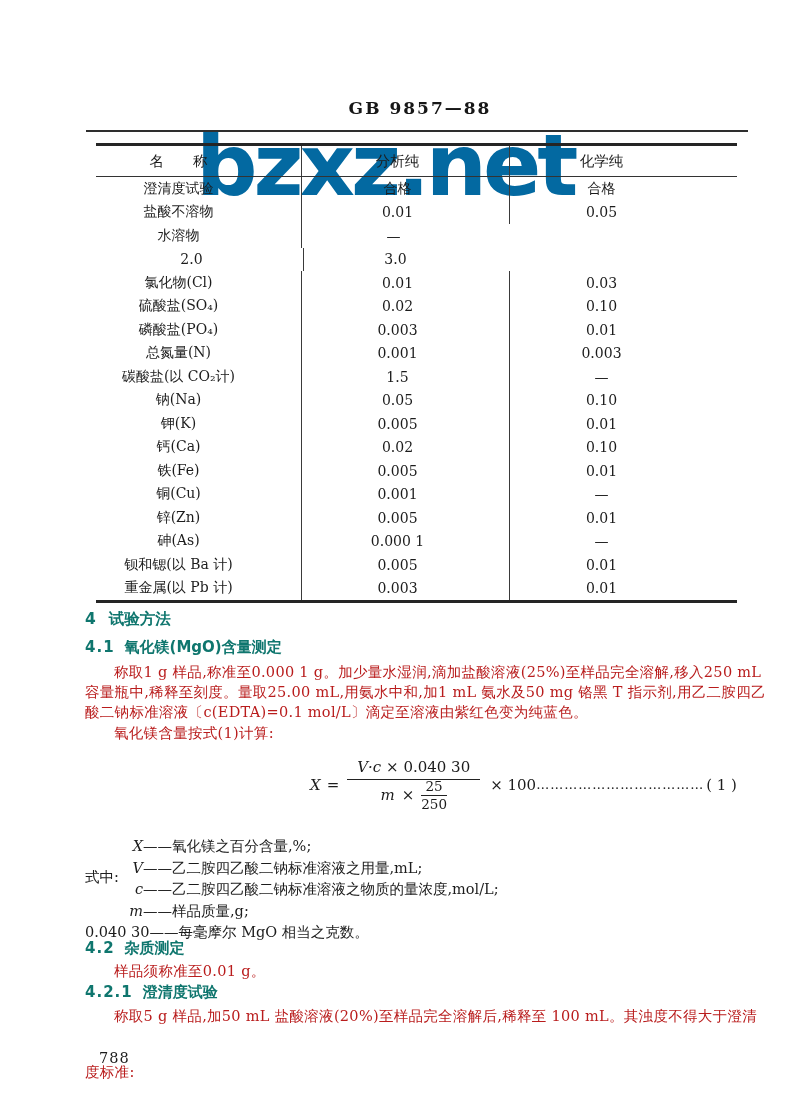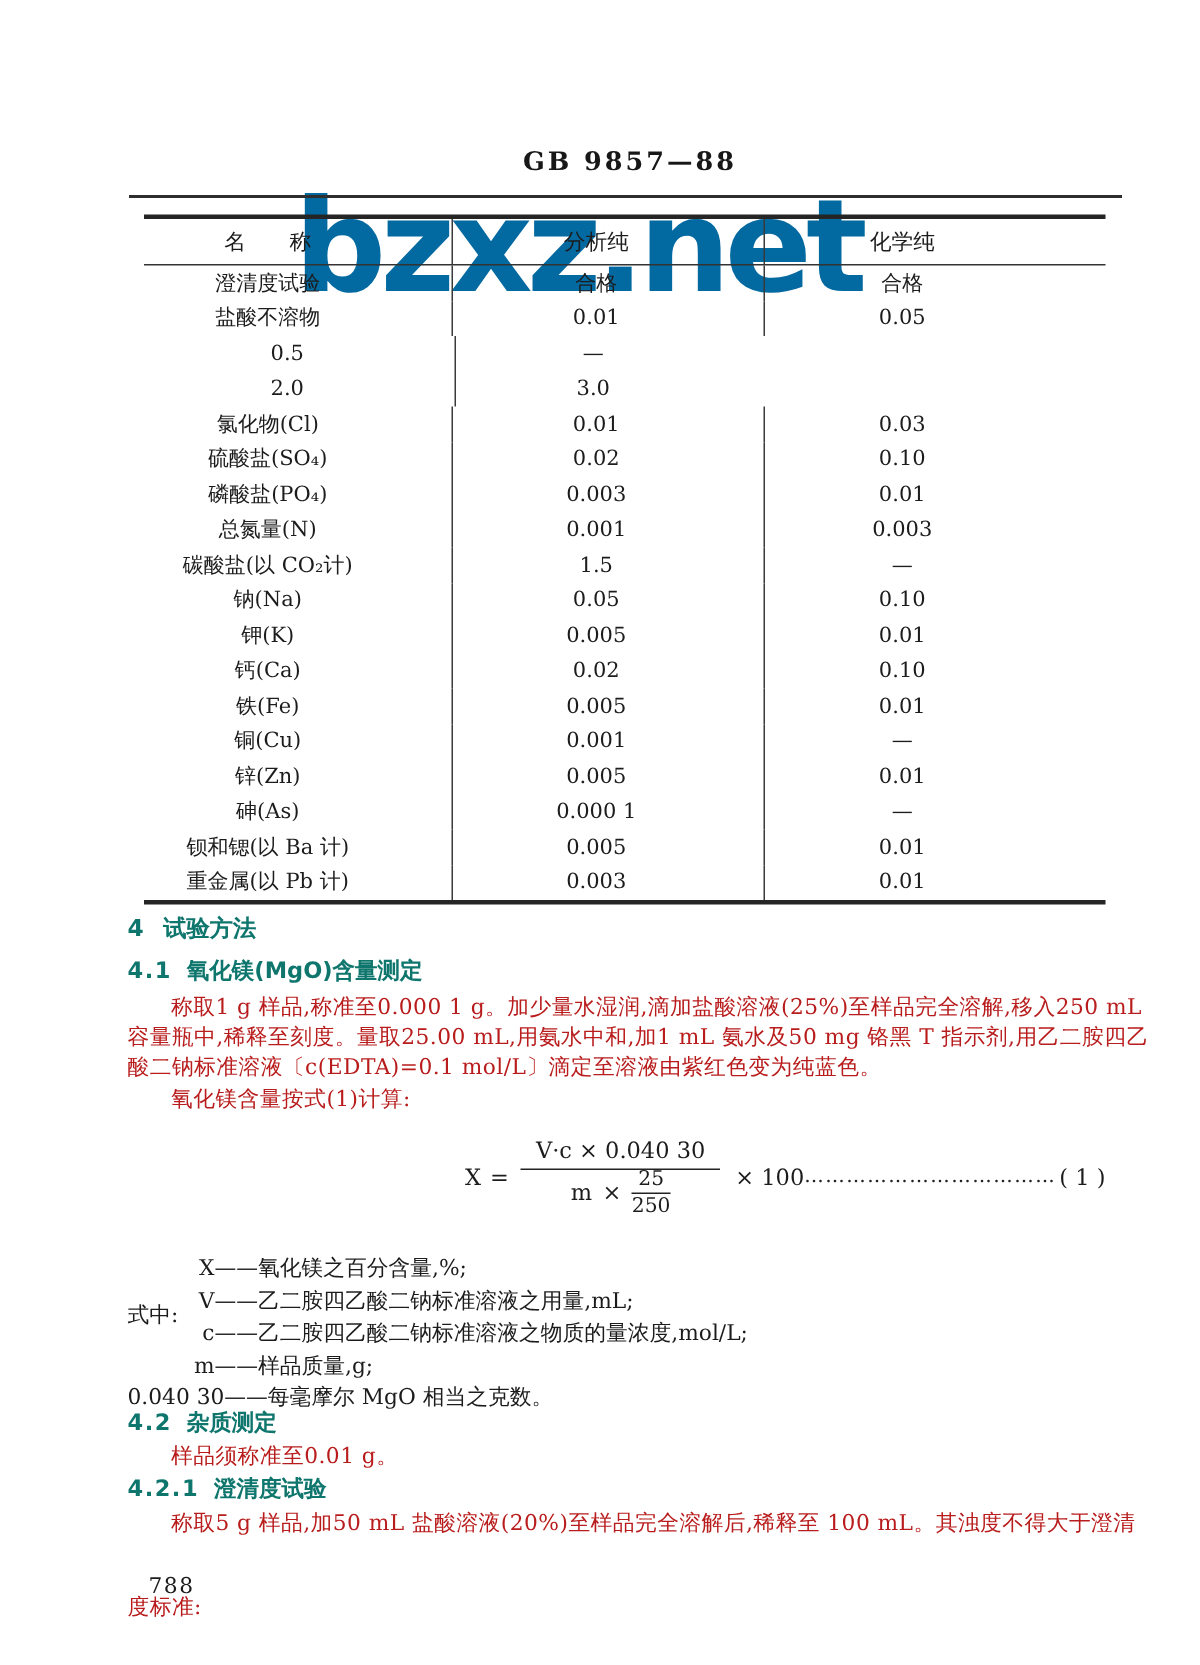--- a/index.html
+++ b/index.html
@@ -55,21 +55,21 @@
     font-size:14.5px;line-height:20px;height:20px;color:#b91c1c;
     letter-spacing:0.3px;
   }
   .indent{padding-left:29px;}
 
   
   .formula{
     position:absolute;left:310px;top:758px;width:414px;z-index:1;
     display:flex;align-items:center;font-size:15px;
   }
-  .fvar,.it{font-family:"DejaVu Serif","Liberation Serif",serif;}
+  .fvar,.it{font-style:italic;font-family:"DejaVu Serif","Liberation Serif",serif;}
   .f-eq{margin:0 8px 0 6px;}
   .frac{display:inline-block;text-align:center;}
   .frac-top{border-bottom:1.5px solid #222;padding:0 10px 3px 10px;white-space:nowrap;}
   .frac-bot{padding-top:3px;display:flex;align-items:center;justify-content:center;gap:7px;}
   .sfrac{display:inline-block;text-align:center;font-size:13.5px;line-height:1.1;}
   .sfrac-top{border-bottom:1px solid #222;padding:0 3px 1px 3px;}
   .sfrac-bot{padding-top:1px;}
   .f-mult{margin-left:10px;white-space:nowrap;}
   .f-dots{margin-left:auto;color:#222;letter-spacing:1px;white-space:nowrap;font-size:13px;}
   .f-label{margin-left:2px;white-space:nowrap;}
@@ -106,21 +106,21 @@
           <div class="c c3">合格</div>
         </div>
 
         <div class="t-row">
           <div class="c c1">盐酸不溶物</div>
           <div class="c c2">0.01</div>
           <div class="c c3">0.05</div>
         </div>
 
         <div class="t-row">
-          <div class="c c2">0.5</div>
+          <div class="c c1">水溶物</div>
           <div class="c c3">—</div>
         </div>
 
         <div class="t-row">
           <div class="c c2">2.0</div>
           <div class="c c3">3.0</div>
         </div>
 
         <div class="t-row">
           <div class="c c1">氯化物(Cl)</div>

